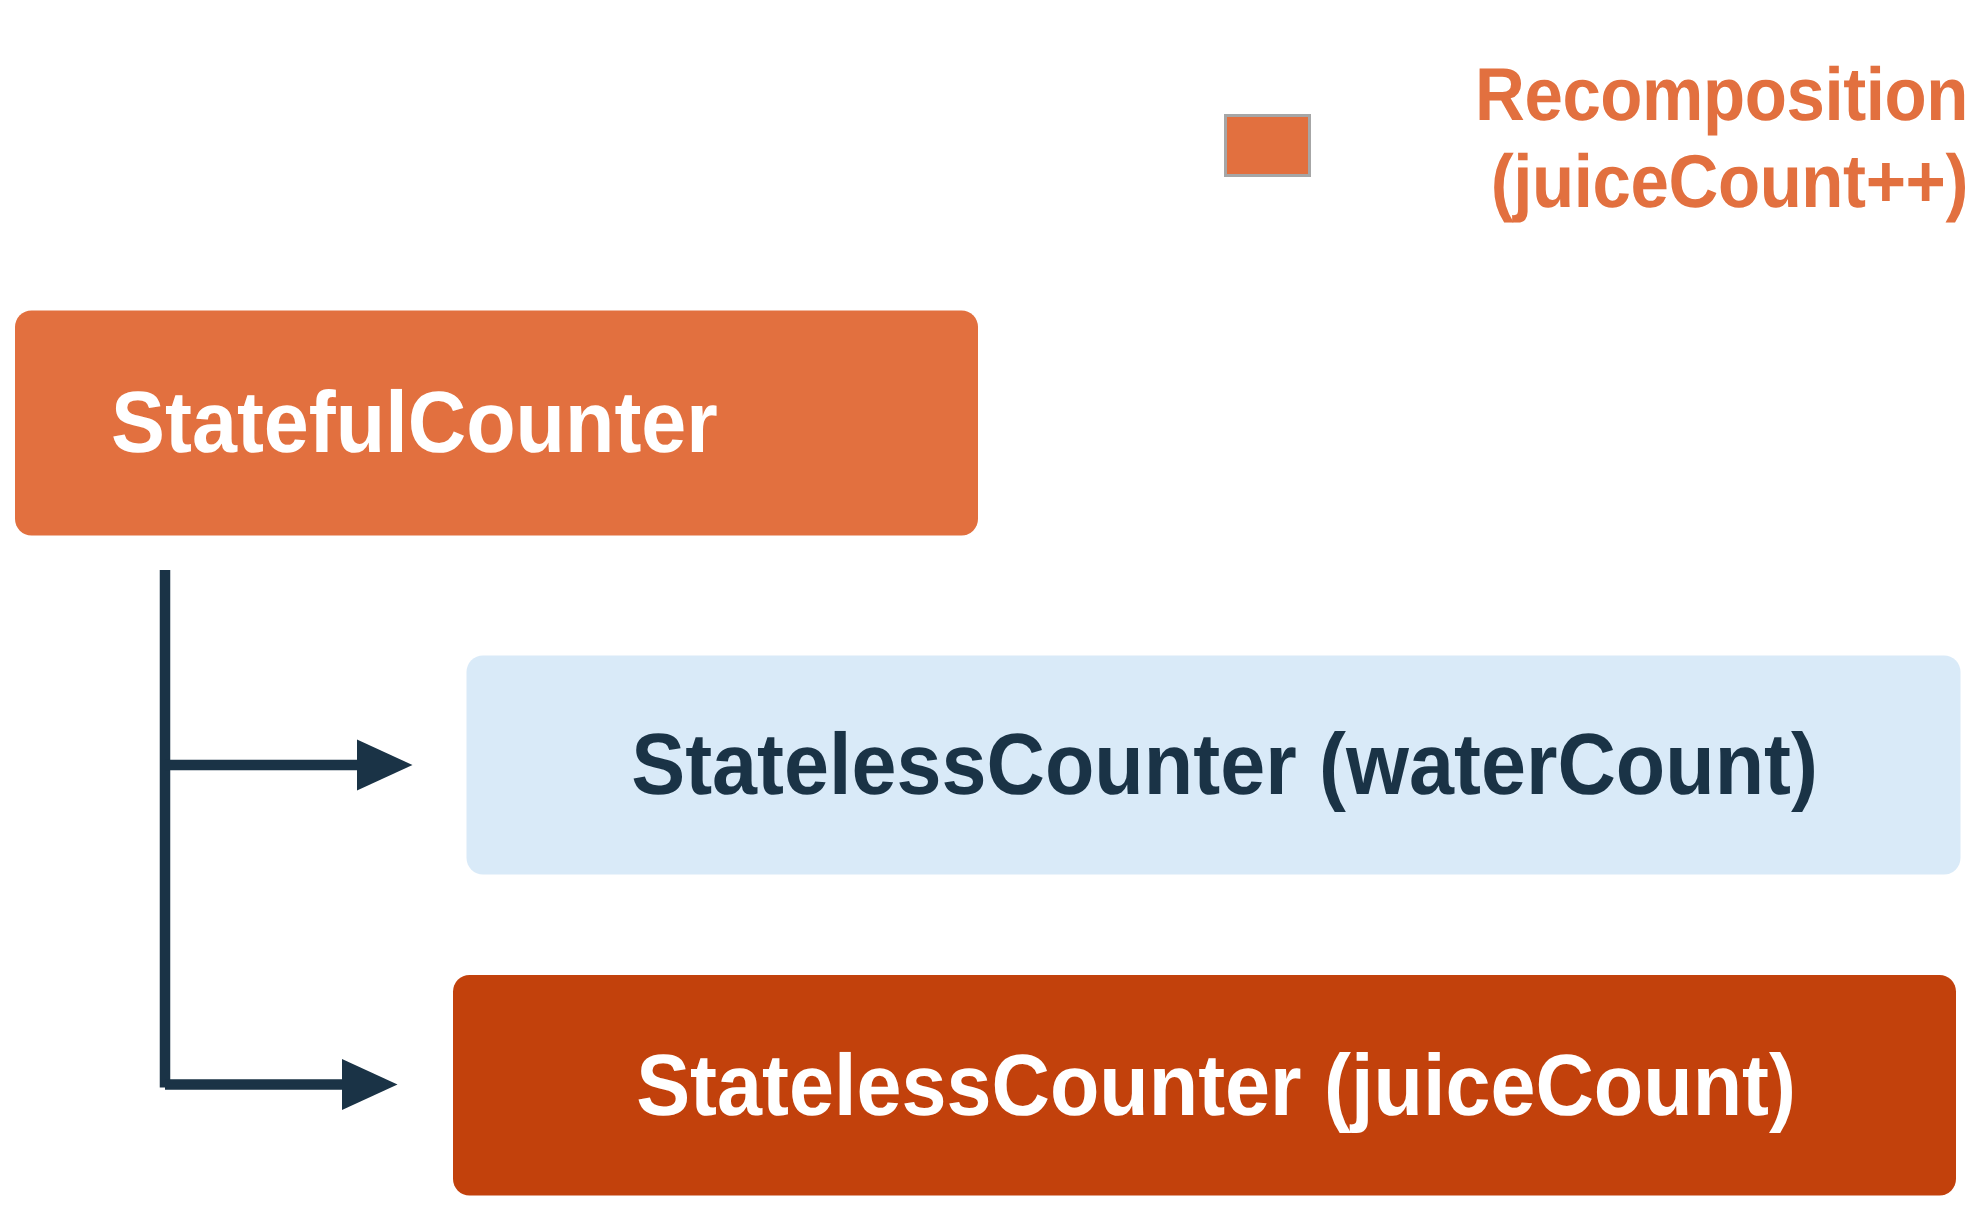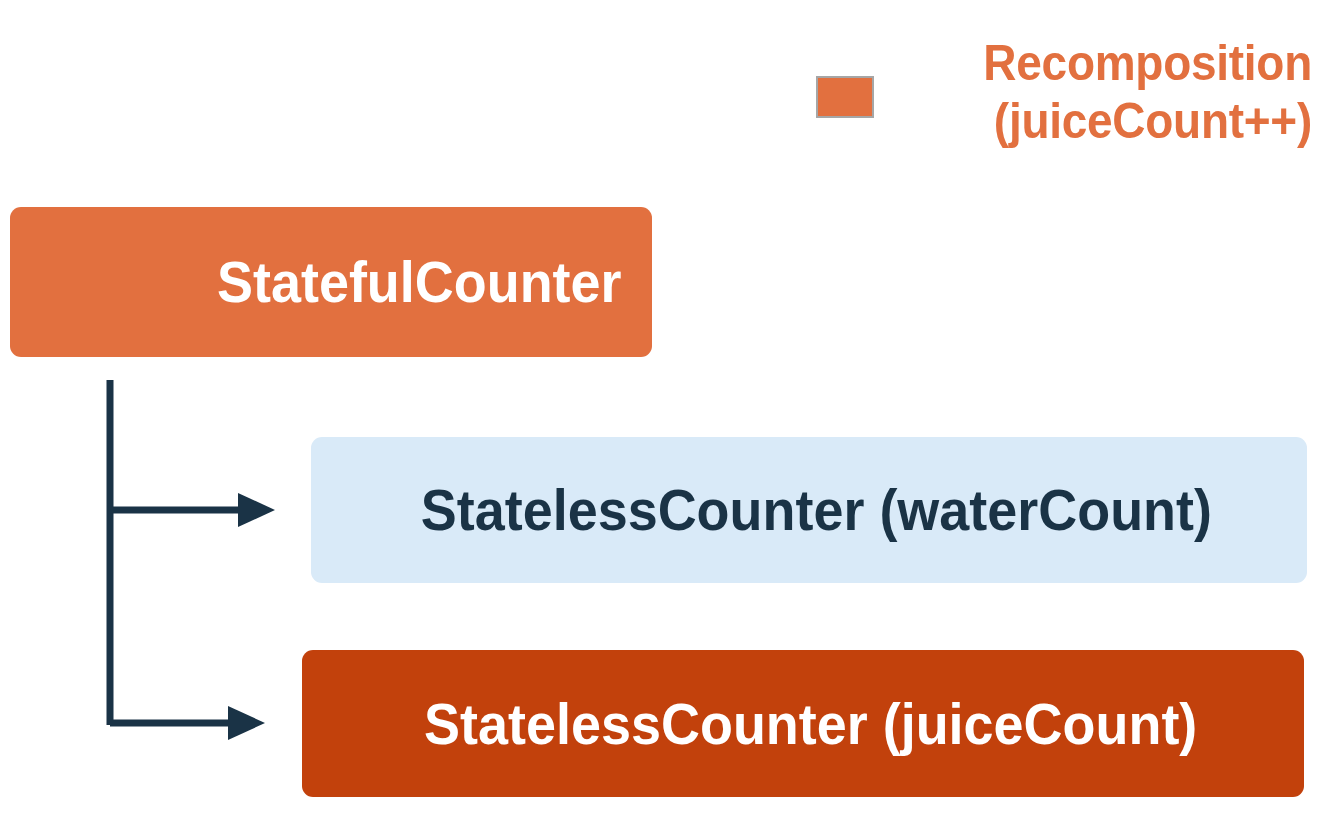--- a/index.html
+++ b/index.html
@@ -76,21 +76,21 @@
     white-space: nowrap;
     transform: scaleX(0.93);
   }
 
   #node-stateful {
     left: 10px;
     top: 207px;
     width: 642px;
     height: 150px;
     background: #E2703F;
-    justify-content: flex-end;
+    justify-content: flex-start;
     padding-left: 64px;
   }
   #node-stateful .node-label {
     color: #ffffff;
     transform-origin: left center;
   }
 
   #node-water {
     left: 311px;
     top: 437px;

